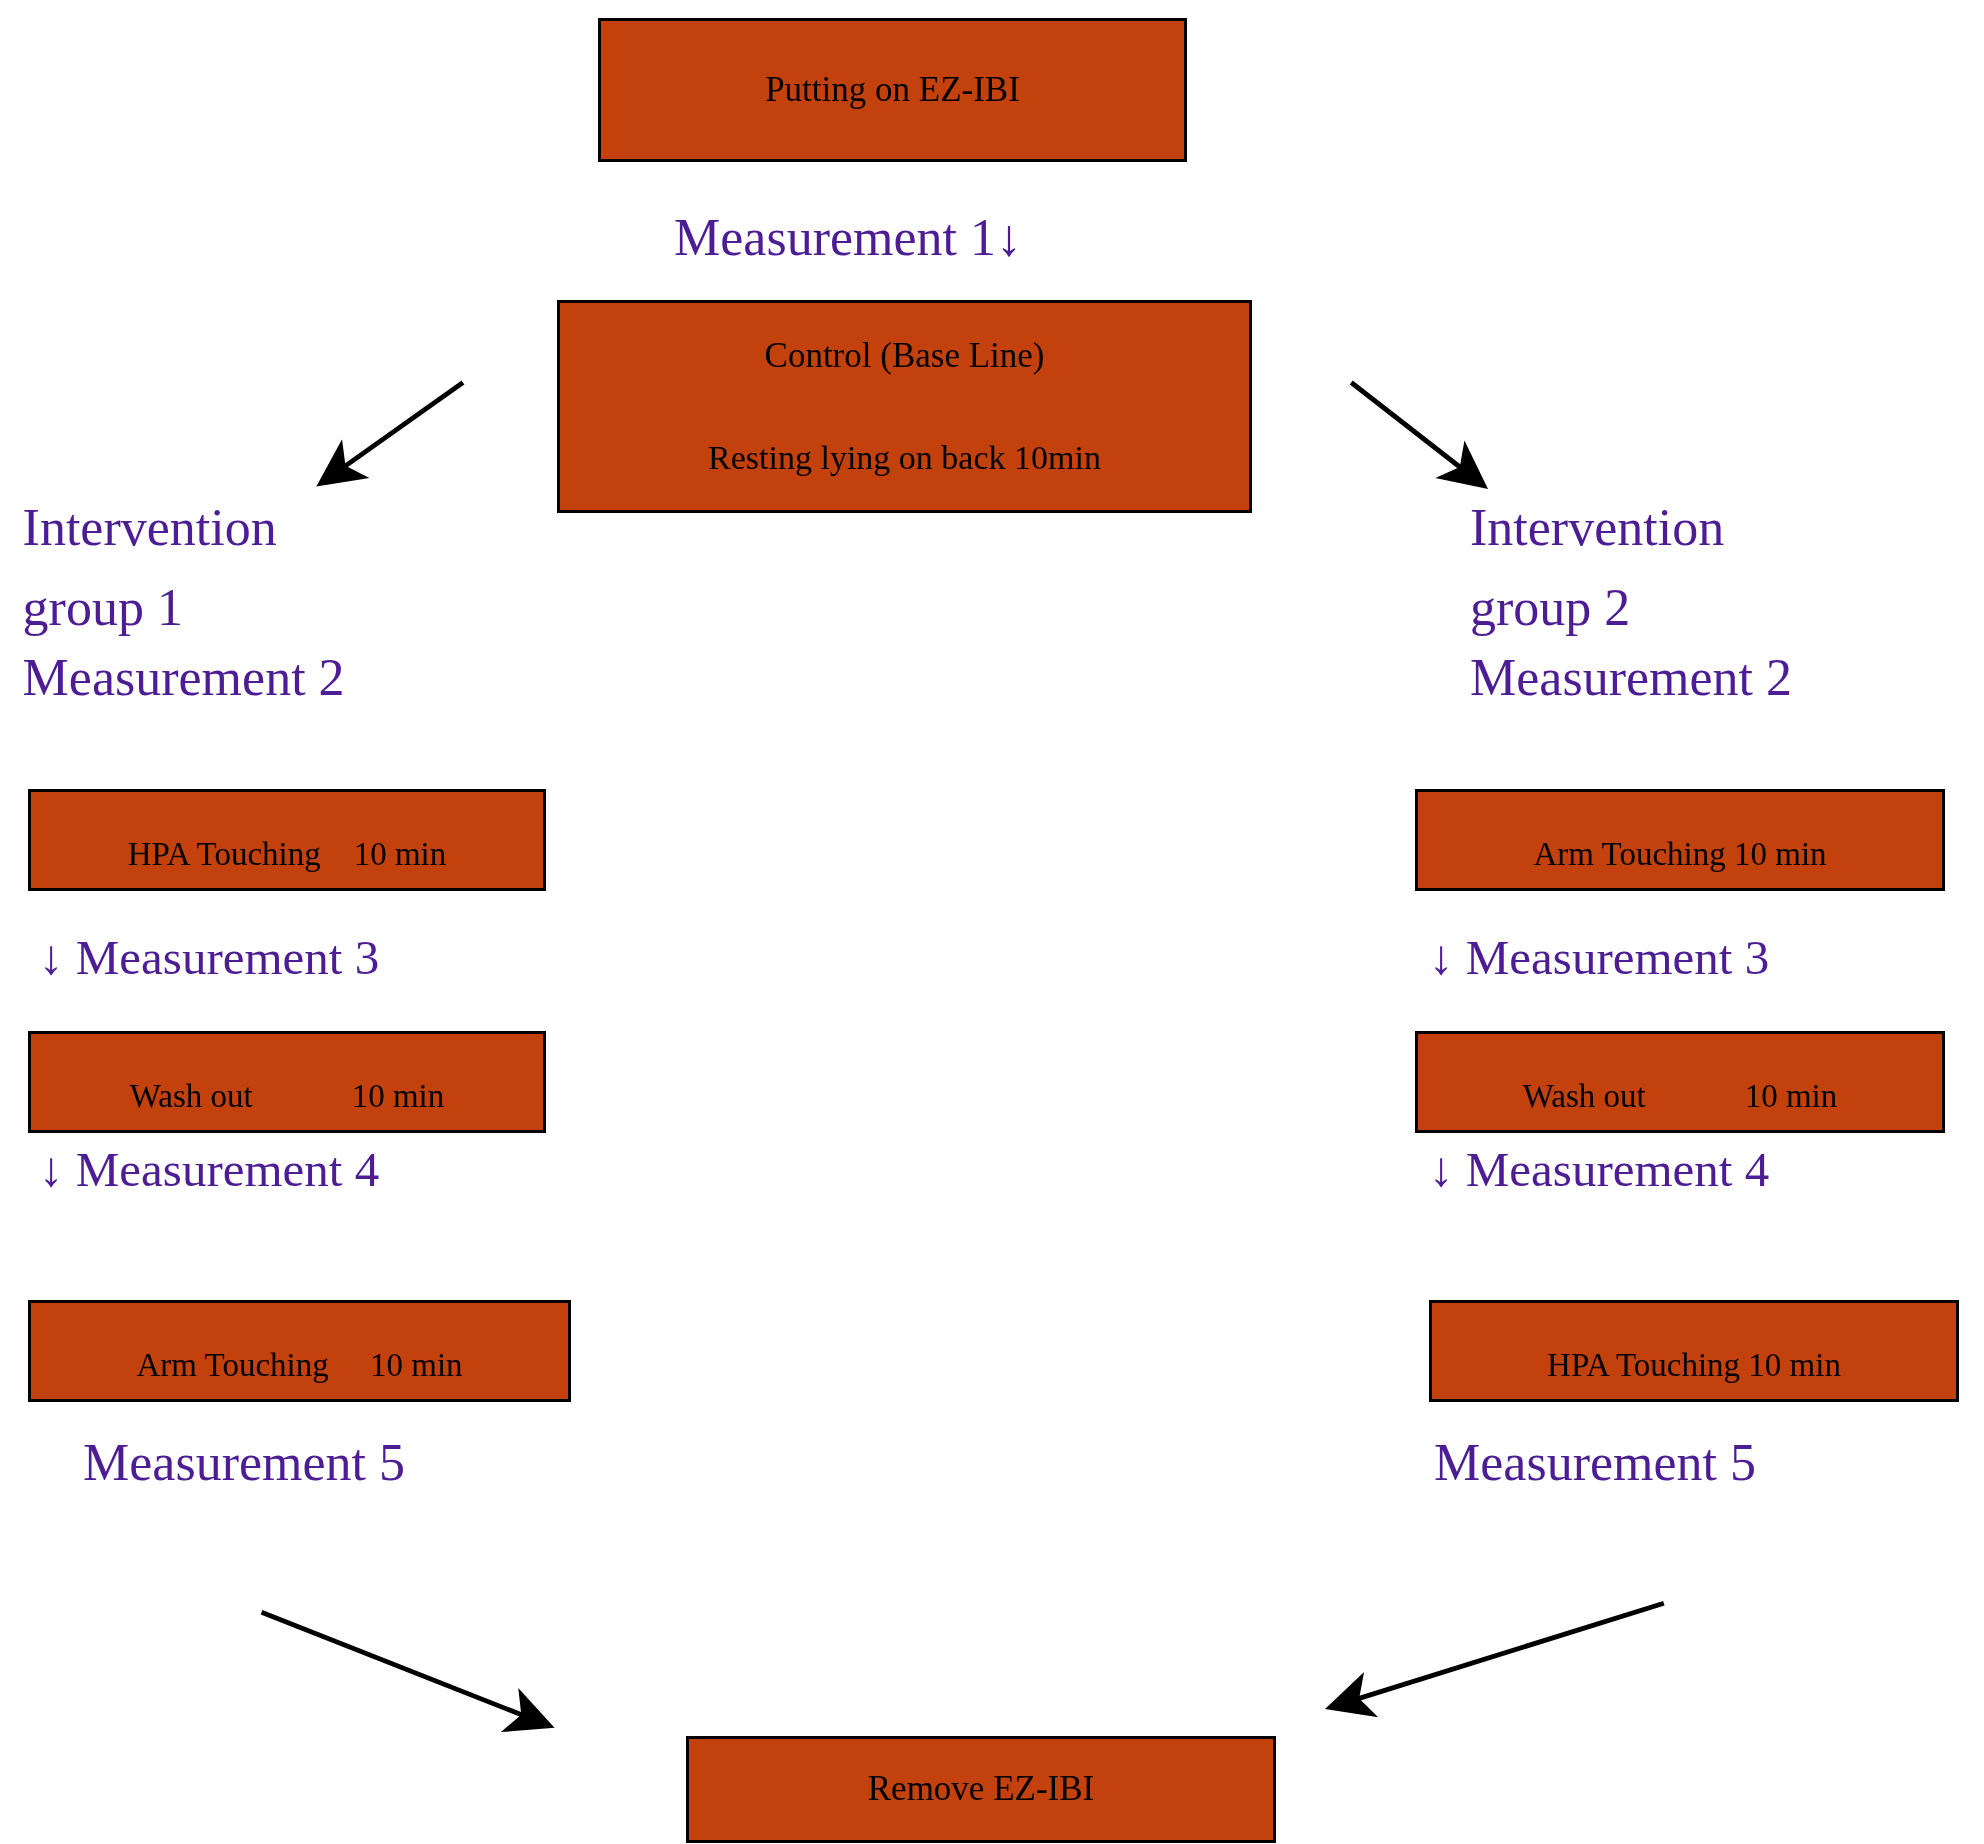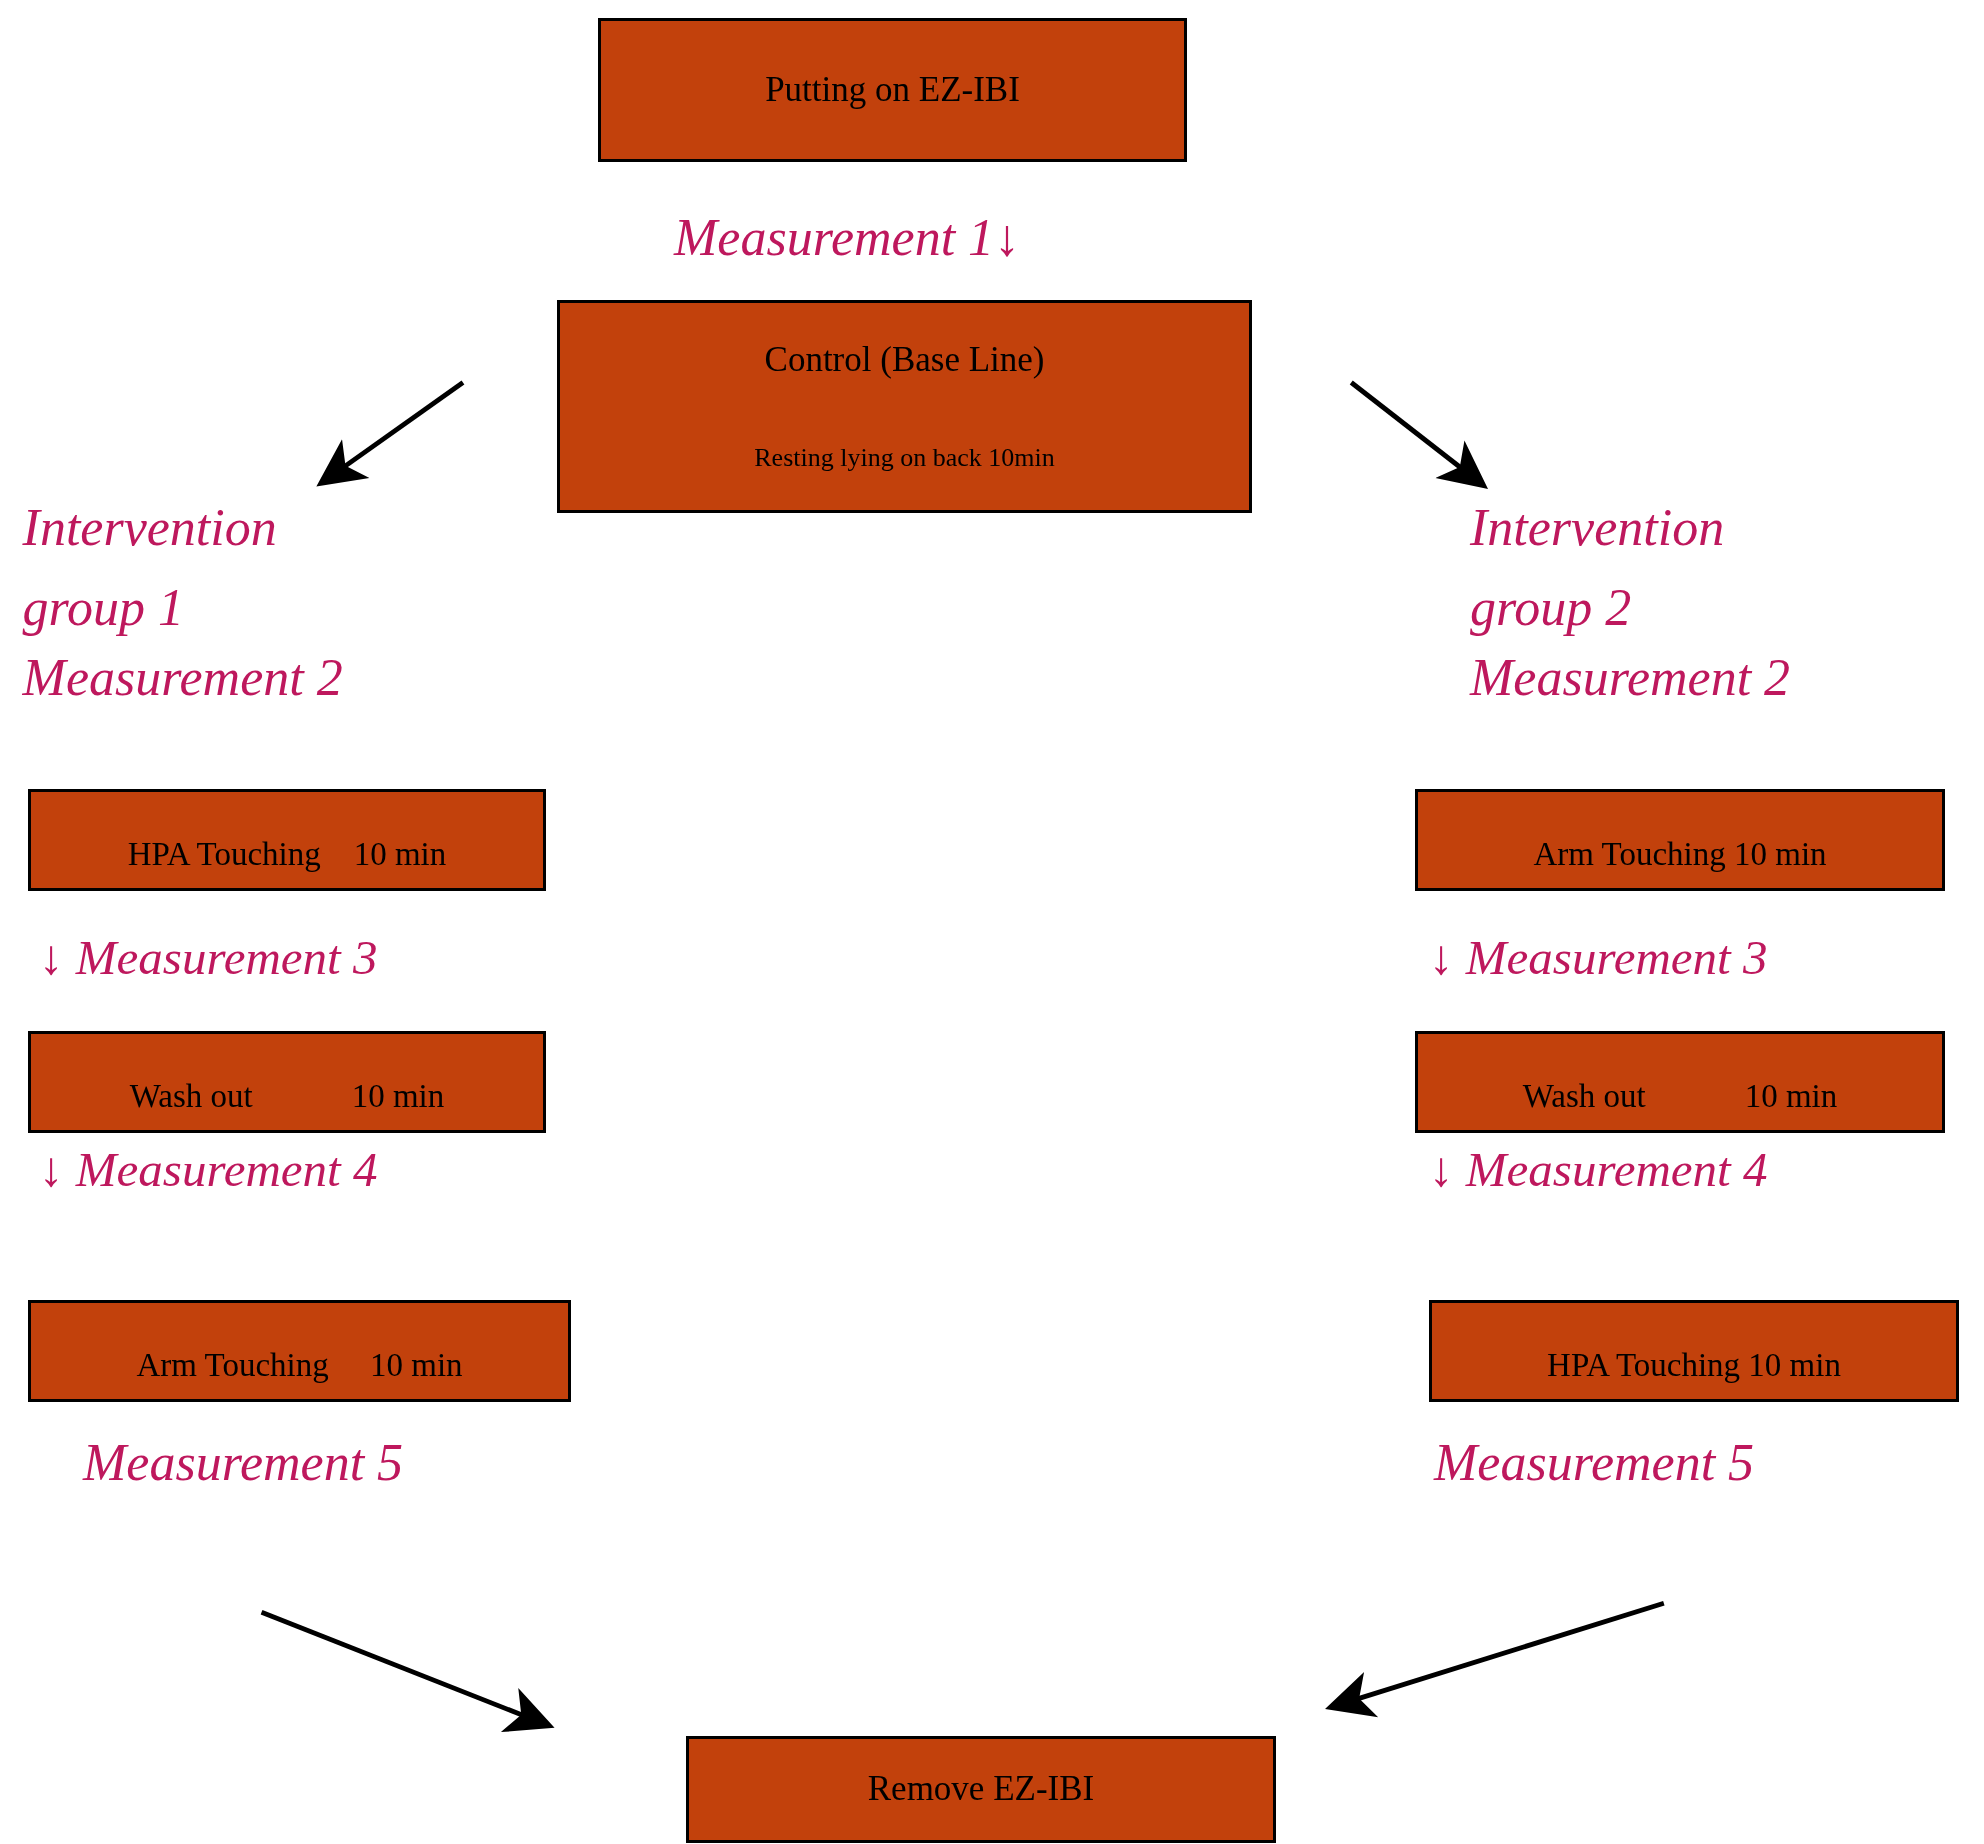--- a/index.html
+++ b/index.html
@@ -32,22 +32,21 @@
     white-space: pre;
     text-align: center;
     line-height: 1.05;
   }
 
   
   .label {
     position: absolute;
     white-space: pre;
     line-height: 1.12;
-    color: #be185d;
-    font-style: italic;
+    color: #4c1d95;
   }
   .label.big   { font-size: 52px; }
   .label.mid   { font-size: 49px; margin-top: 18px; }
 
   
   #arrows {
     position: absolute;
     left: 0;
     top: 0;
     width: 1985px;
@@ -77,21 +76,21 @@
   </svg>
 
   <div class="pbox" style="left:598px; top:18px; width:589px; height:144px;">
     <div class="line" style="font-size:35px;">Putting on EZ-IBI</div>
   </div>
 
   <div class="label big" style="left:674px; top:209px;">Measurement 1↓</div>
 
   <div class="pbox" style="left:557px; top:300px; width:695px; height:213px; justify-content:center;">
     <div class="line" style="font-size:35px; margin-bottom:33px;">Control (Base Line)</div>
-    <div class="line" style="font-size:26px;margin-top:32px;">Resting lying on back 10min</div>
+    <div class="line" style="font-size:34px;margin-top:32px;">Resting lying on back 10min</div>
   </div>
 
   <div class="label big" style="left:22.6px; top:499px;">Intervention</div>
 
   <div class="label big" style="left:22.6px; top:579px;">group 1</div>
 
   <div class="label big" style="left:22.6px; top:649px;">Measurement 2</div>
 
   <div class="pbox" style="left:28px; top:789px; width:518px; height:102px;">
     <div class="line" style="font-size:33px; margin-top:28px;">HPA Touching    10 min</div>

